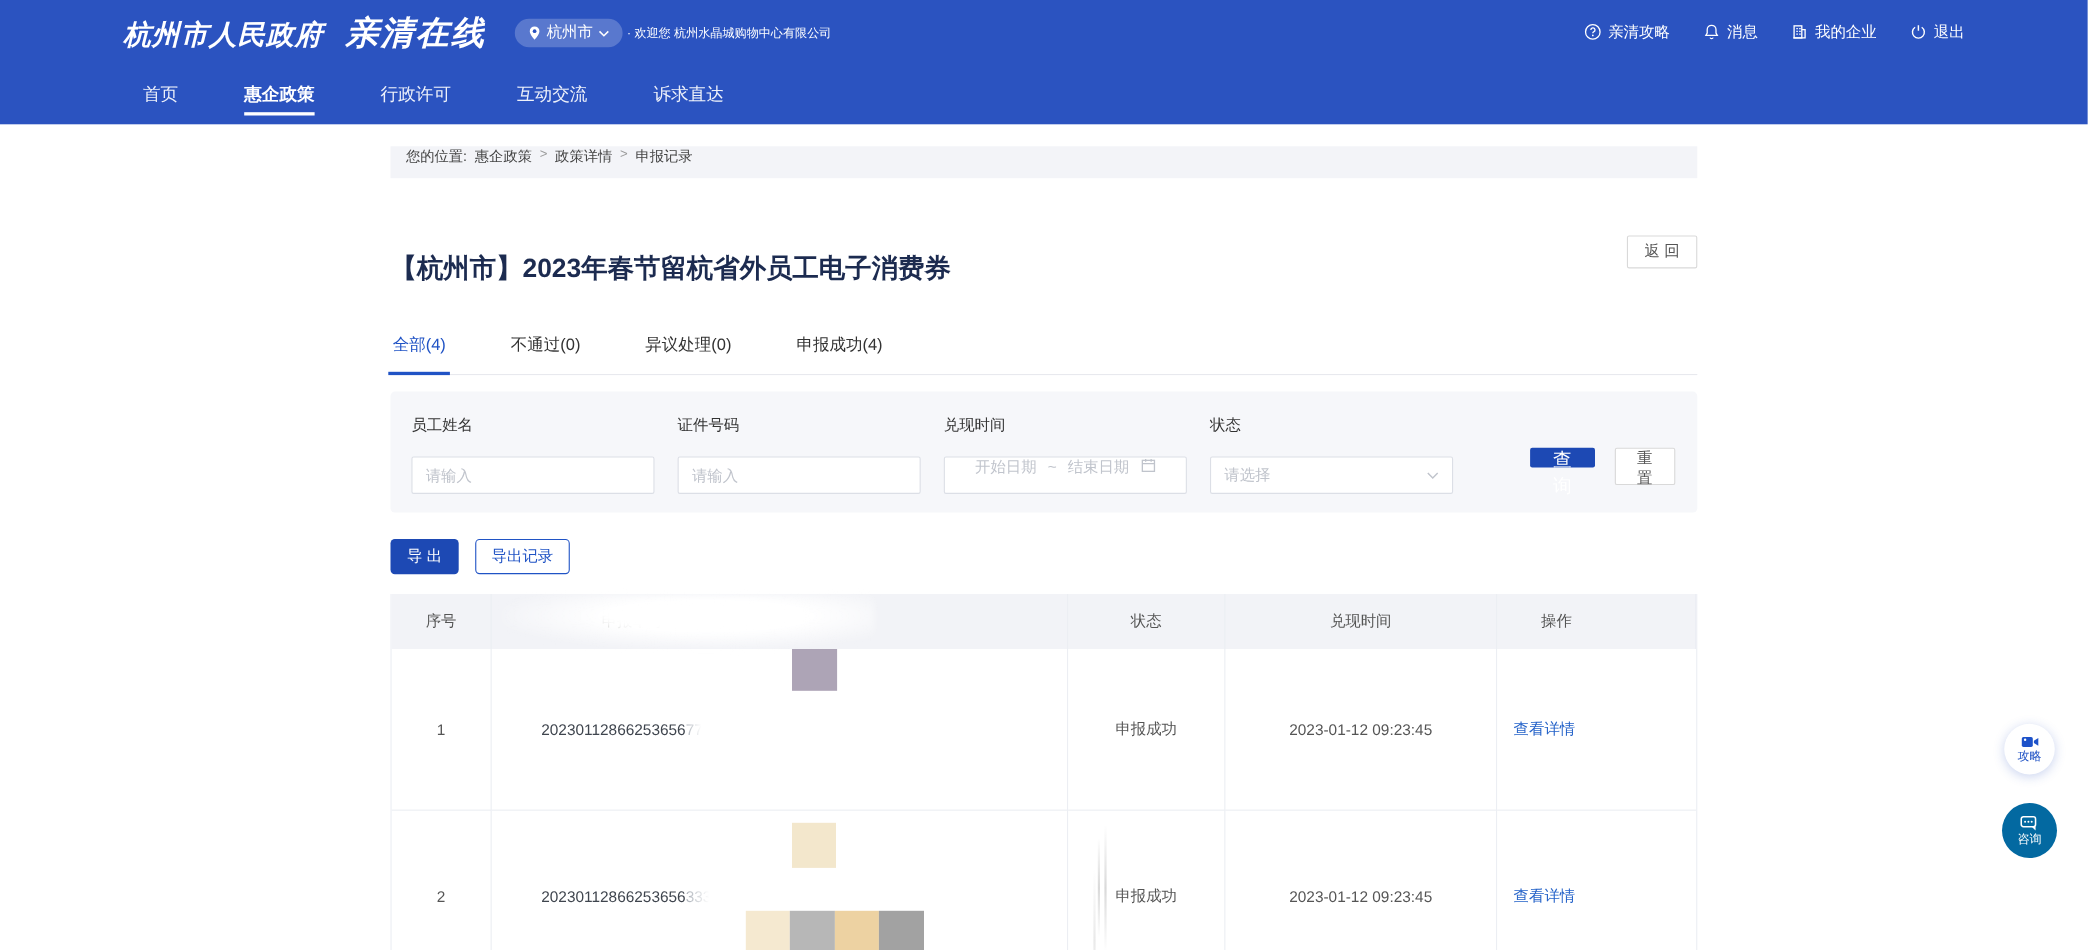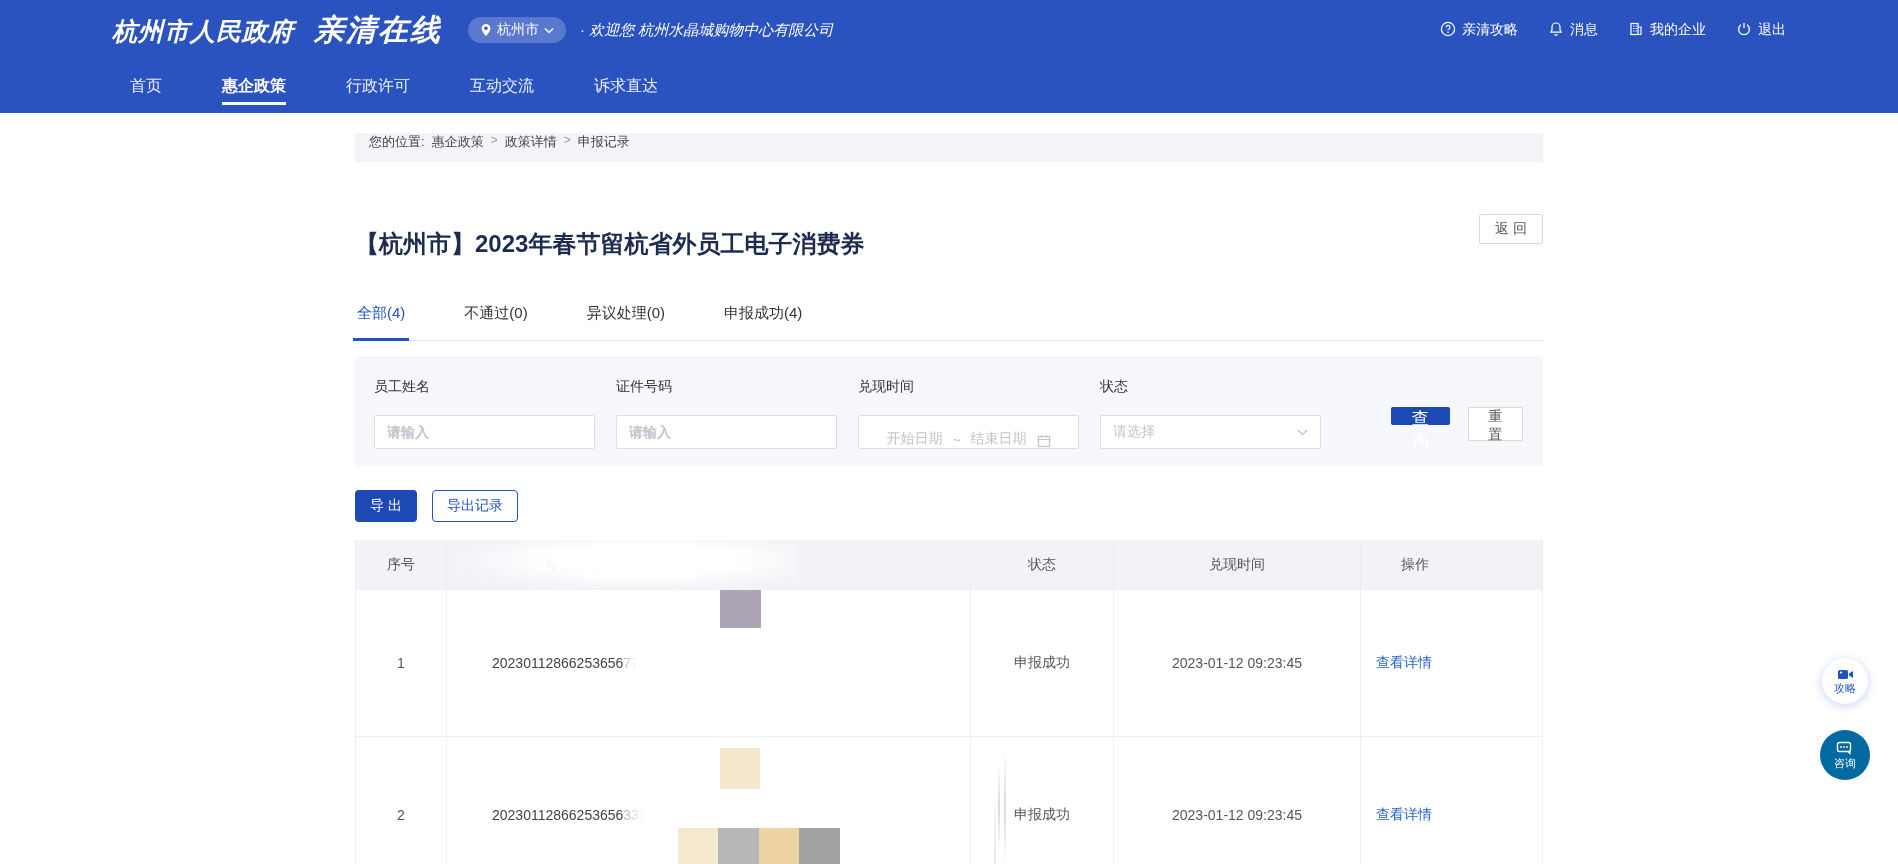--- a/index.html
+++ b/index.html
@@ -8,21 +8,21 @@
   .app { position:relative; width:1898px; height:864px; }
 
   
   header { background:#2b53c0; height:113px; color:#fff; }
   .hdr-top { display:flex; align-items:center; height:60px; padding:0 112px; }
   .logo { display:flex; align-items:baseline; white-space:nowrap; }
   .logo-gov { font-size:25px; font-weight:bold; font-style:italic; letter-spacing:1px; }
   .logo-platform { font-size:30px; font-weight:bold; font-style:italic; margin-left:20px; letter-spacing:2px; }
   .loc-chip { display:flex; align-items:center; gap:5px; background:rgba(255,255,255,.22);
     border-radius:14px; padding:4px 12px; margin-left:26px; font-size:14px; cursor:pointer; }
-  .welcome { margin-left:14px; font-size:15px; white-space:nowrap;font-style:italic; }
+  .welcome { margin-left:4px; font-size:11px; white-space:nowrap; }
   .hdr-spacer { flex:1; }
   .hdr-links { display:flex; align-items:center; gap:30px; font-size:14px; }
   .hdr-link { display:flex; align-items:flex-start; gap:6px; cursor:pointer; white-space:nowrap; }
   .hdr-nav { display:flex; gap:60px; padding:0 112px; height:53px; align-items:center; margin-left:18px; }
   .nav-item { font-size:16px; color:rgba(255,255,255,.92); position:relative; height:100%;
     display:flex; align-items:center; cursor:pointer; }
   .nav-item.active { font-weight:bold; color:#fff; }
   .nav-item.active::after { content:""; position:absolute; left:0; right:0; bottom:8px; height:3px; background:#fff; }
 
   
@@ -39,24 +39,24 @@
   .tab { font-size:15px; color:#333; position:relative; padding:0 2px; cursor:pointer; }
   .tab.active { color:#2053c5; }
   .tab.active::after { content:""; position:absolute; left:-2px; right:-2px; bottom:-1px; height:3px; background:#2053c5; }
 
   
   .filter-panel { margin-top:15px; background:#f6f7fa; border-radius:4px; height:110px;
     padding:22px 20px 0 19px; display:flex; }
   .f-group { width:221px; margin-right:21px; }
   .f-label { font-size:14px; color:#333; margin-bottom:19px; }
   .f-input { width:221px; height:34px; border:1px solid #dcdfe6; border-radius:2px; background:#fff;
-    font-size:14px; padding:0 12px; color:#333; outline:none; font-family:inherit;font-weight:bold; }
+    font-size:14px; padding:0 12px; color:#333; outline:none; font-family:inherit; }
   .f-input::placeholder { color:#c0c4cc; }
   .f-range { width:221px; height:34px; border:1px solid #dcdfe6; border-radius:2px; background:#fff;
-    display:flex; align-items:flex-end; justify-content:center; gap:10px; font-size:14px; color:#c0c4cc;
+    display:flex; align-items:flex-start; justify-content:center; gap:10px; font-size:14px; color:#c0c4cc;
     padding:0 10px; cursor:pointer; }
   .f-select { width:221px; height:34px; border:1px solid #dcdfe6; border-radius:2px; background:#fff;
     display:flex; align-items:center; justify-content:space-between; font-size:14px; color:#c0c4cc;
     padding:0 12px; cursor:pointer;text-align:center; }
   .f-actions { margin-left:49px; display:flex; gap:18px; align-items:flex-end; padding-bottom:0; }
   .f-actions { align-items:flex-start; margin-top:29px; }
   .btn-primary { height:18px; padding:0 15px; background:#1d49b4; color:#fff; border:none; border-radius:2px;
     font-size:17px; cursor:pointer; font-family:inherit; }
   .btn-plain { height:34px; padding:0 15px; background:#fff; color:#555; border:1px solid #d9d9d9;
     border-radius:2px; font-size:14px; cursor:pointer; font-family:inherit; }

